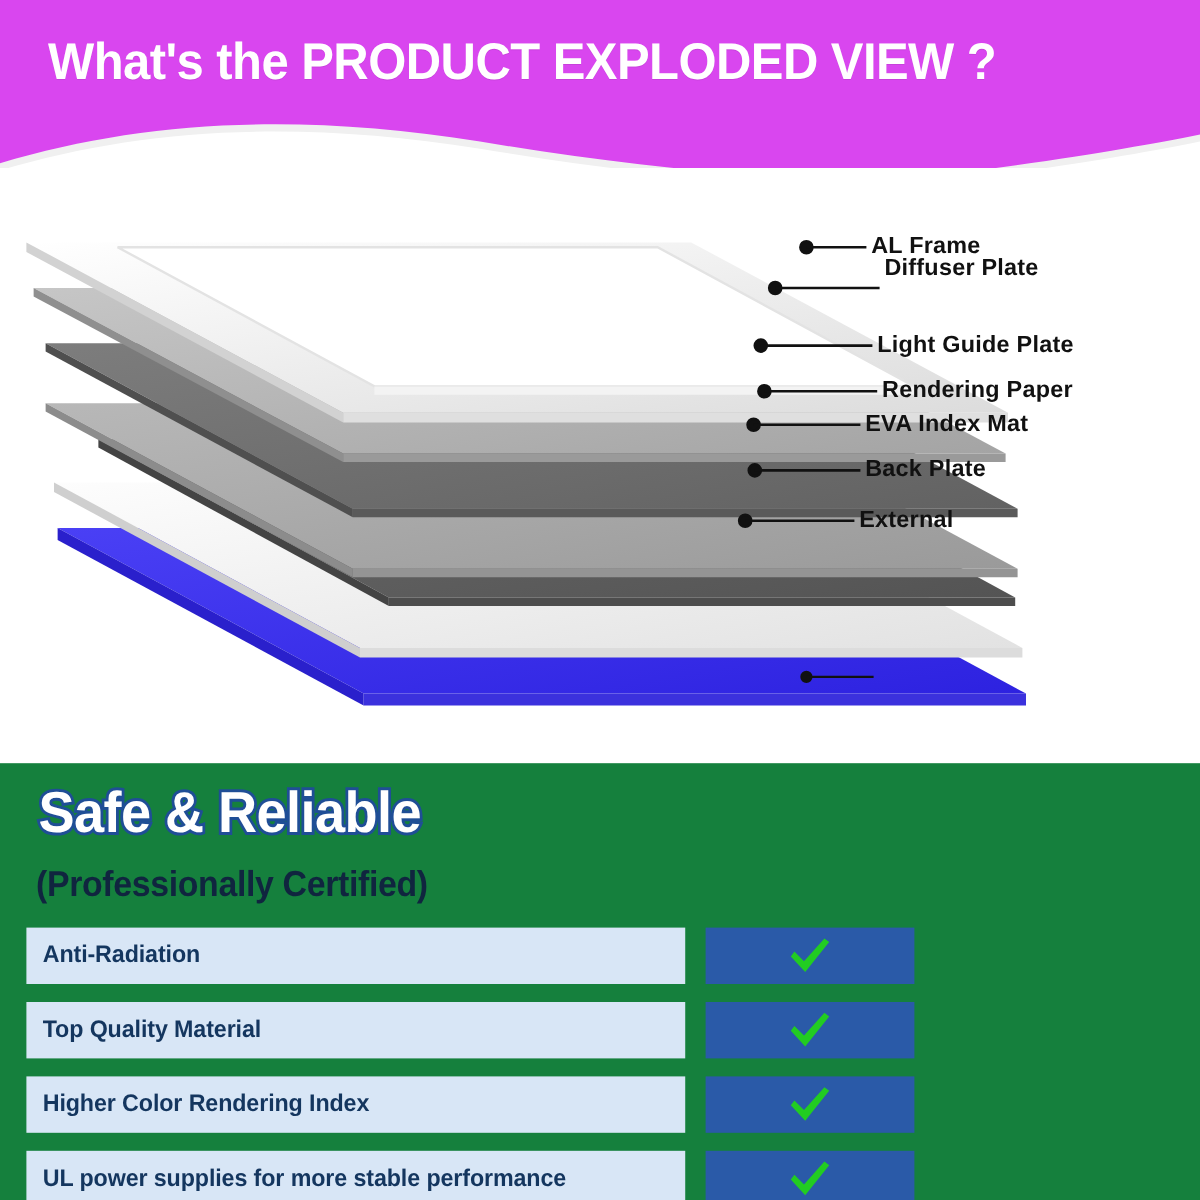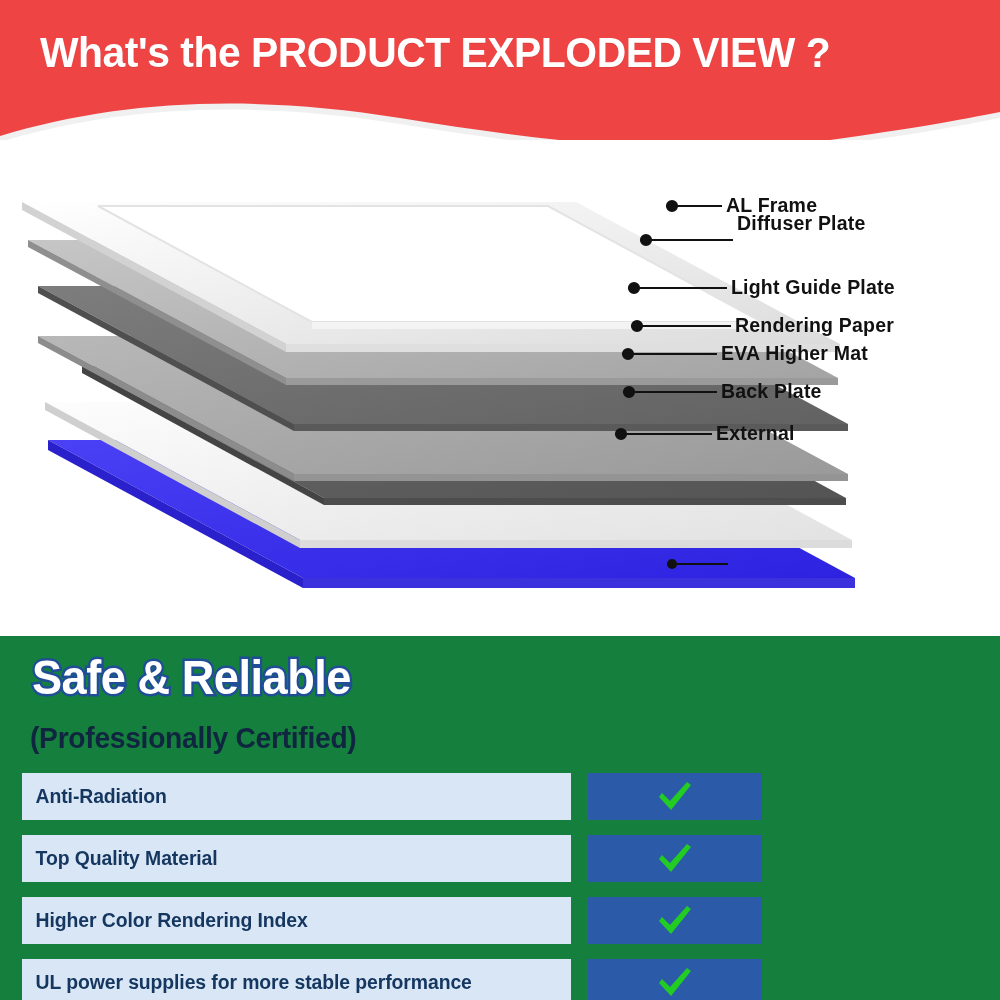--- a/index.html
+++ b/index.html
@@ -6,21 +6,21 @@
   body{
     width:1000px;height:1000px;overflow:hidden;position:relative;
     background:#ffffff;
     font-family:"Liberation Sans", sans-serif;
     -webkit-font-smoothing:antialiased;
   }
 
   
   #header-band{
     position:absolute;left:0;top:0;width:1000px;height:152px;
-    background:#ef4444;overflow:hidden;
+    background:#d946ef;overflow:hidden;
   }
   #header-title{
     position:absolute;left:40px;top:28px;width:930px;
     font-size:43px;font-weight:bold;color:#ffffff;
     letter-spacing:-0.5px;
     transform:scaleX(0.95);transform-origin:left center;
     white-space:nowrap;
     text-shadow:0 1px 0 rgba(0,0,0,0.08);
   }
   #header-wave{
@@ -203,21 +203,21 @@
 
       <circle cx="672" cy="424" r="4"></circle>
       <line x1="672" y1="424" x2="728" y2="424" stroke-width="1.8"></line>
     </g>
   </svg>
 
   <div class="layer-label" style="left:726px;top:54px;">AL Frame</div>
   <div class="layer-label" style="left:737px;top:72px;">Diffuser Plate</div>
   <div class="layer-label" style="left:731px;top:136px;">Light Guide Plate</div>
   <div class="layer-label" style="left:735px;top:174px;">Rendering Paper</div>
-  <div class="layer-label" style="left:721px;top:202px;">EVA Higher Mat</div>
+  <div class="layer-label" style="left:721px;top:202px;">EVA Index Mat</div>
   <div class="layer-label" style="left:721px;top:240px;">Back Plate</div>
   <div class="layer-label" style="left:716px;top:282px;">External</div>
 
 </div>
 
 <div id="safe-section">
 
   <div id="safe-title">Safe &amp; Reliable</div>
   <div id="safe-subtitle">(Professionally Certified)</div>
 

